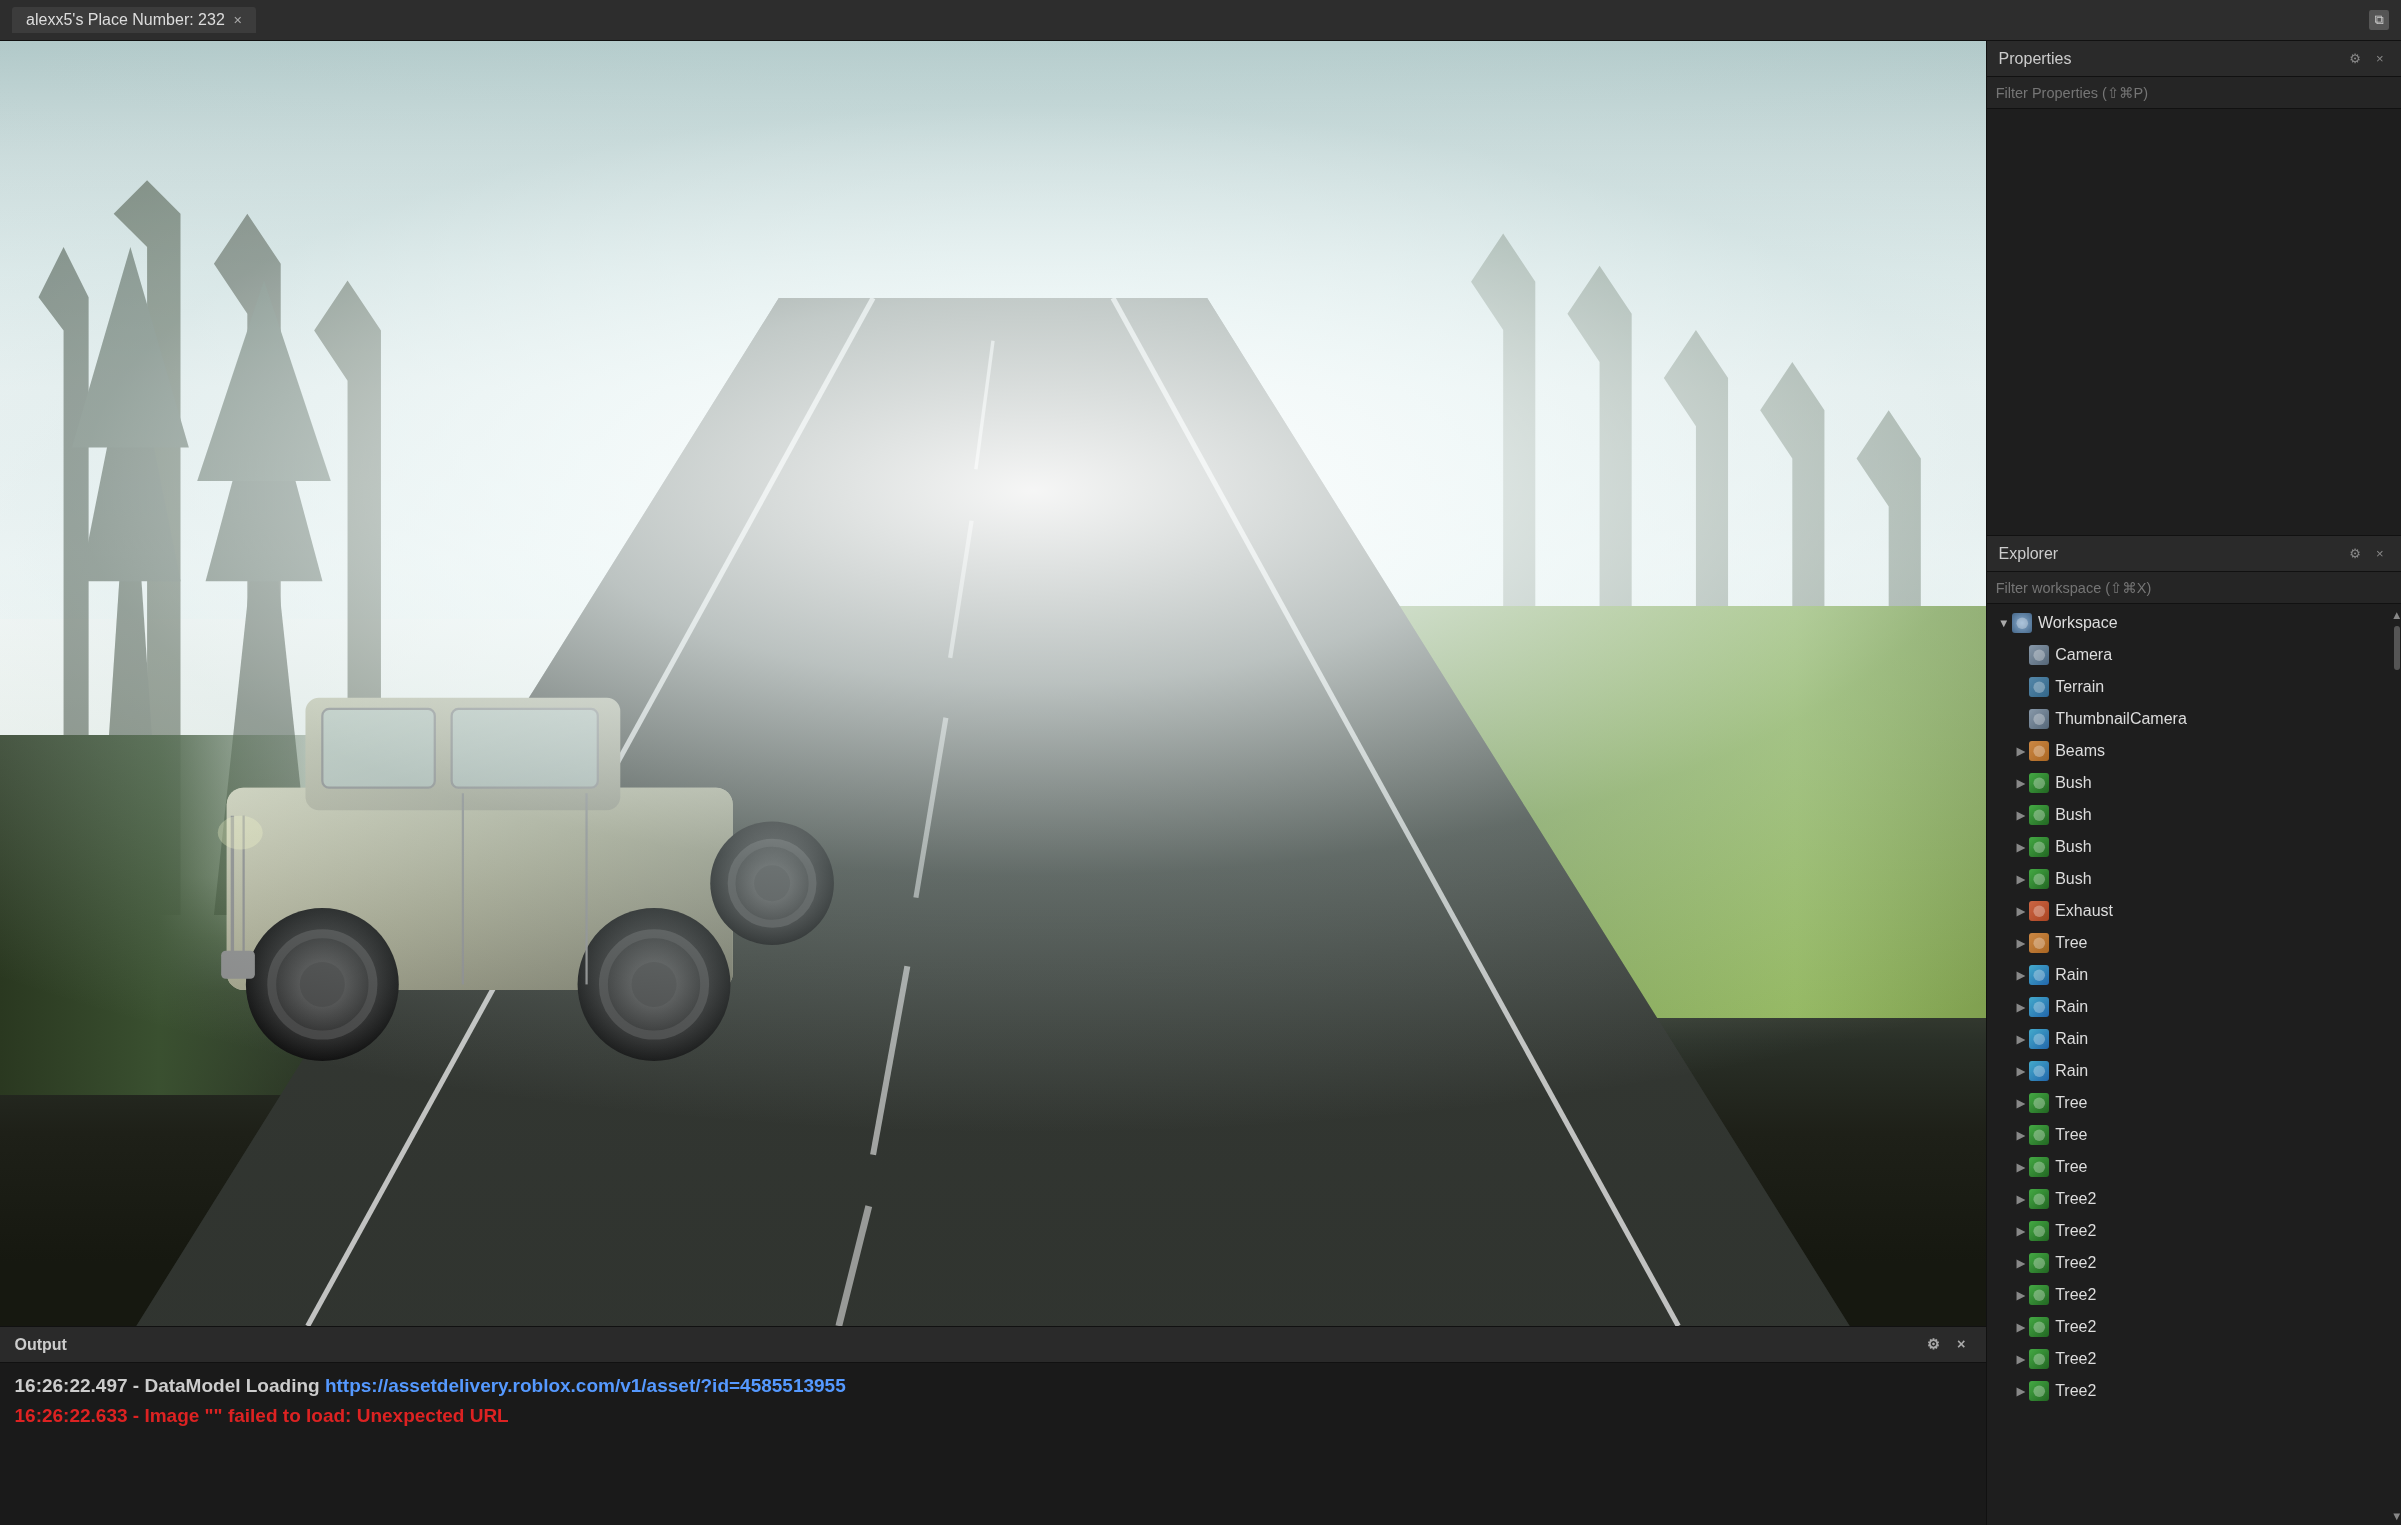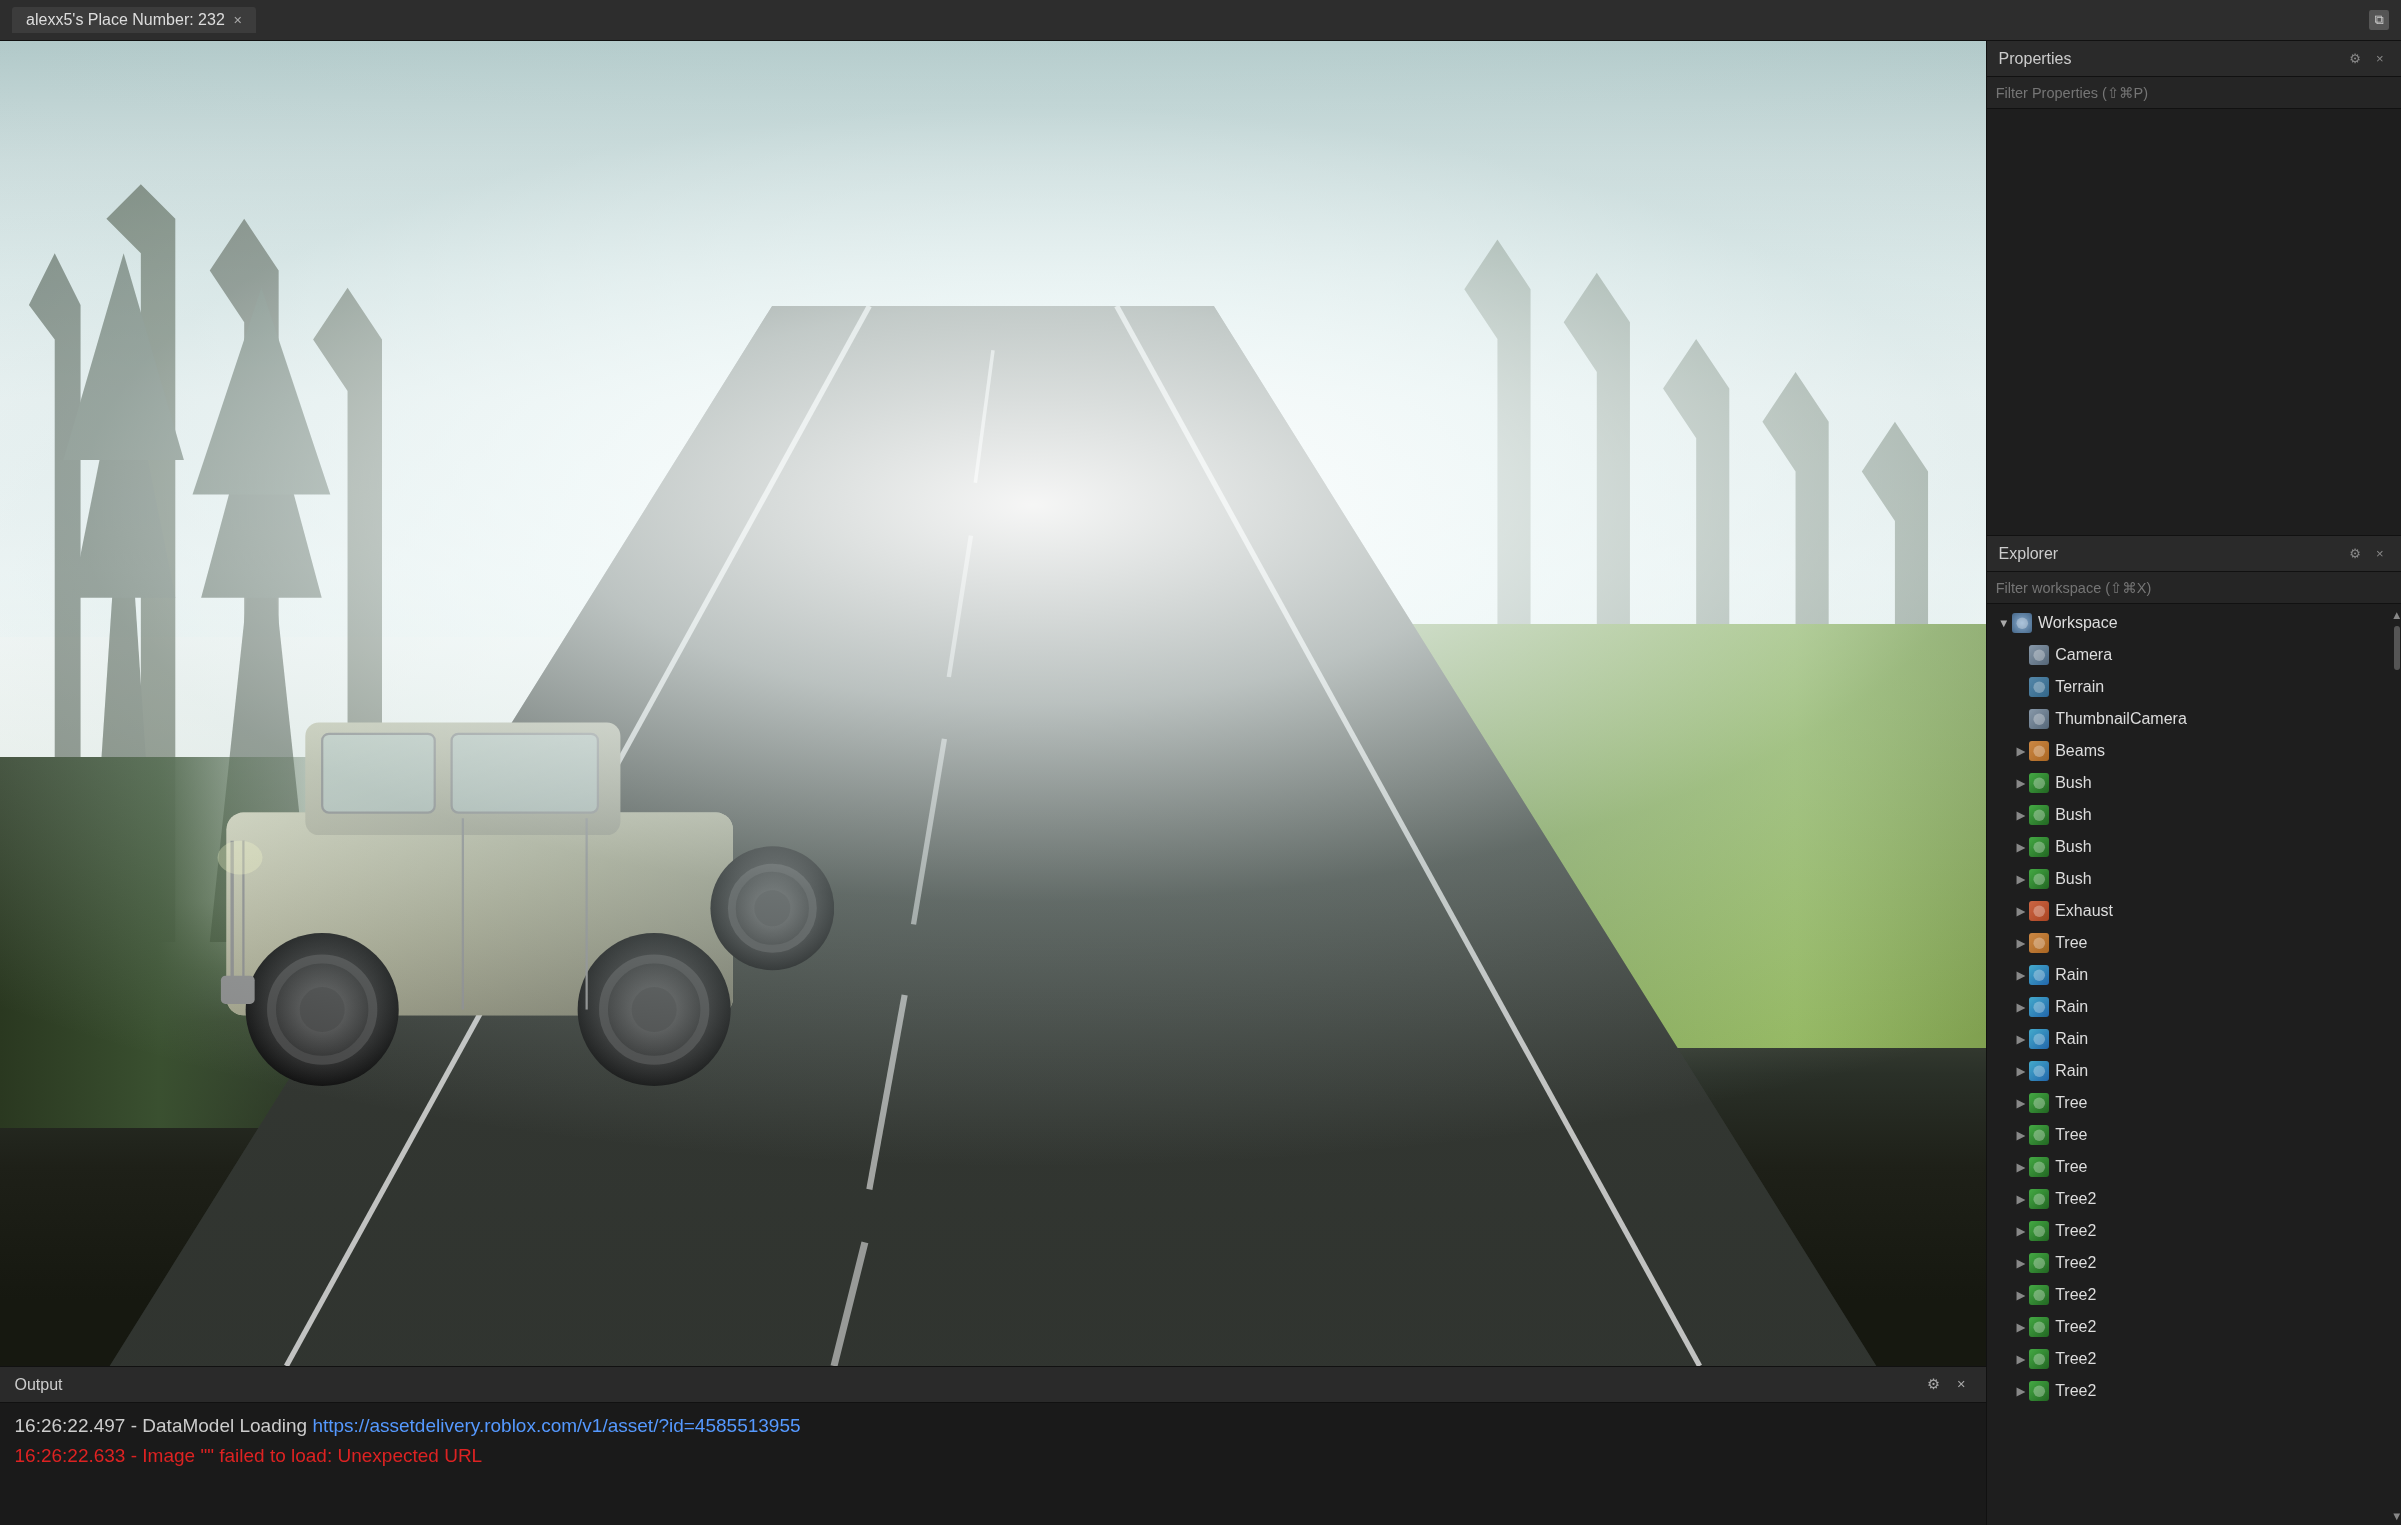--- a/index.html
+++ b/index.html
@@ -121,24 +121,25 @@
         #b0c8c8 0%,
         #ccdcdc 20%,
         #e0ecec 40%,
         #f0f6f6 60%,
         rgba(240,250,250,0.4) 100%
       );
     }
 
     
     .output-panel {
-      height: 160px;
+      height: 200px;
       background: #1a1a1a;
       border-top: 1.5px solid #111;
       flex-shrink: 0;
+      font-weight: bold;
     }
     .output-header {
       height: 36px;
       background: #2a2a2a;
       display: flex;
       align-items: center;
       padding: 0 14.5px;
       border-bottom: 0.7px solid #111;
       color: #ccc;
       font-size: 16px;

